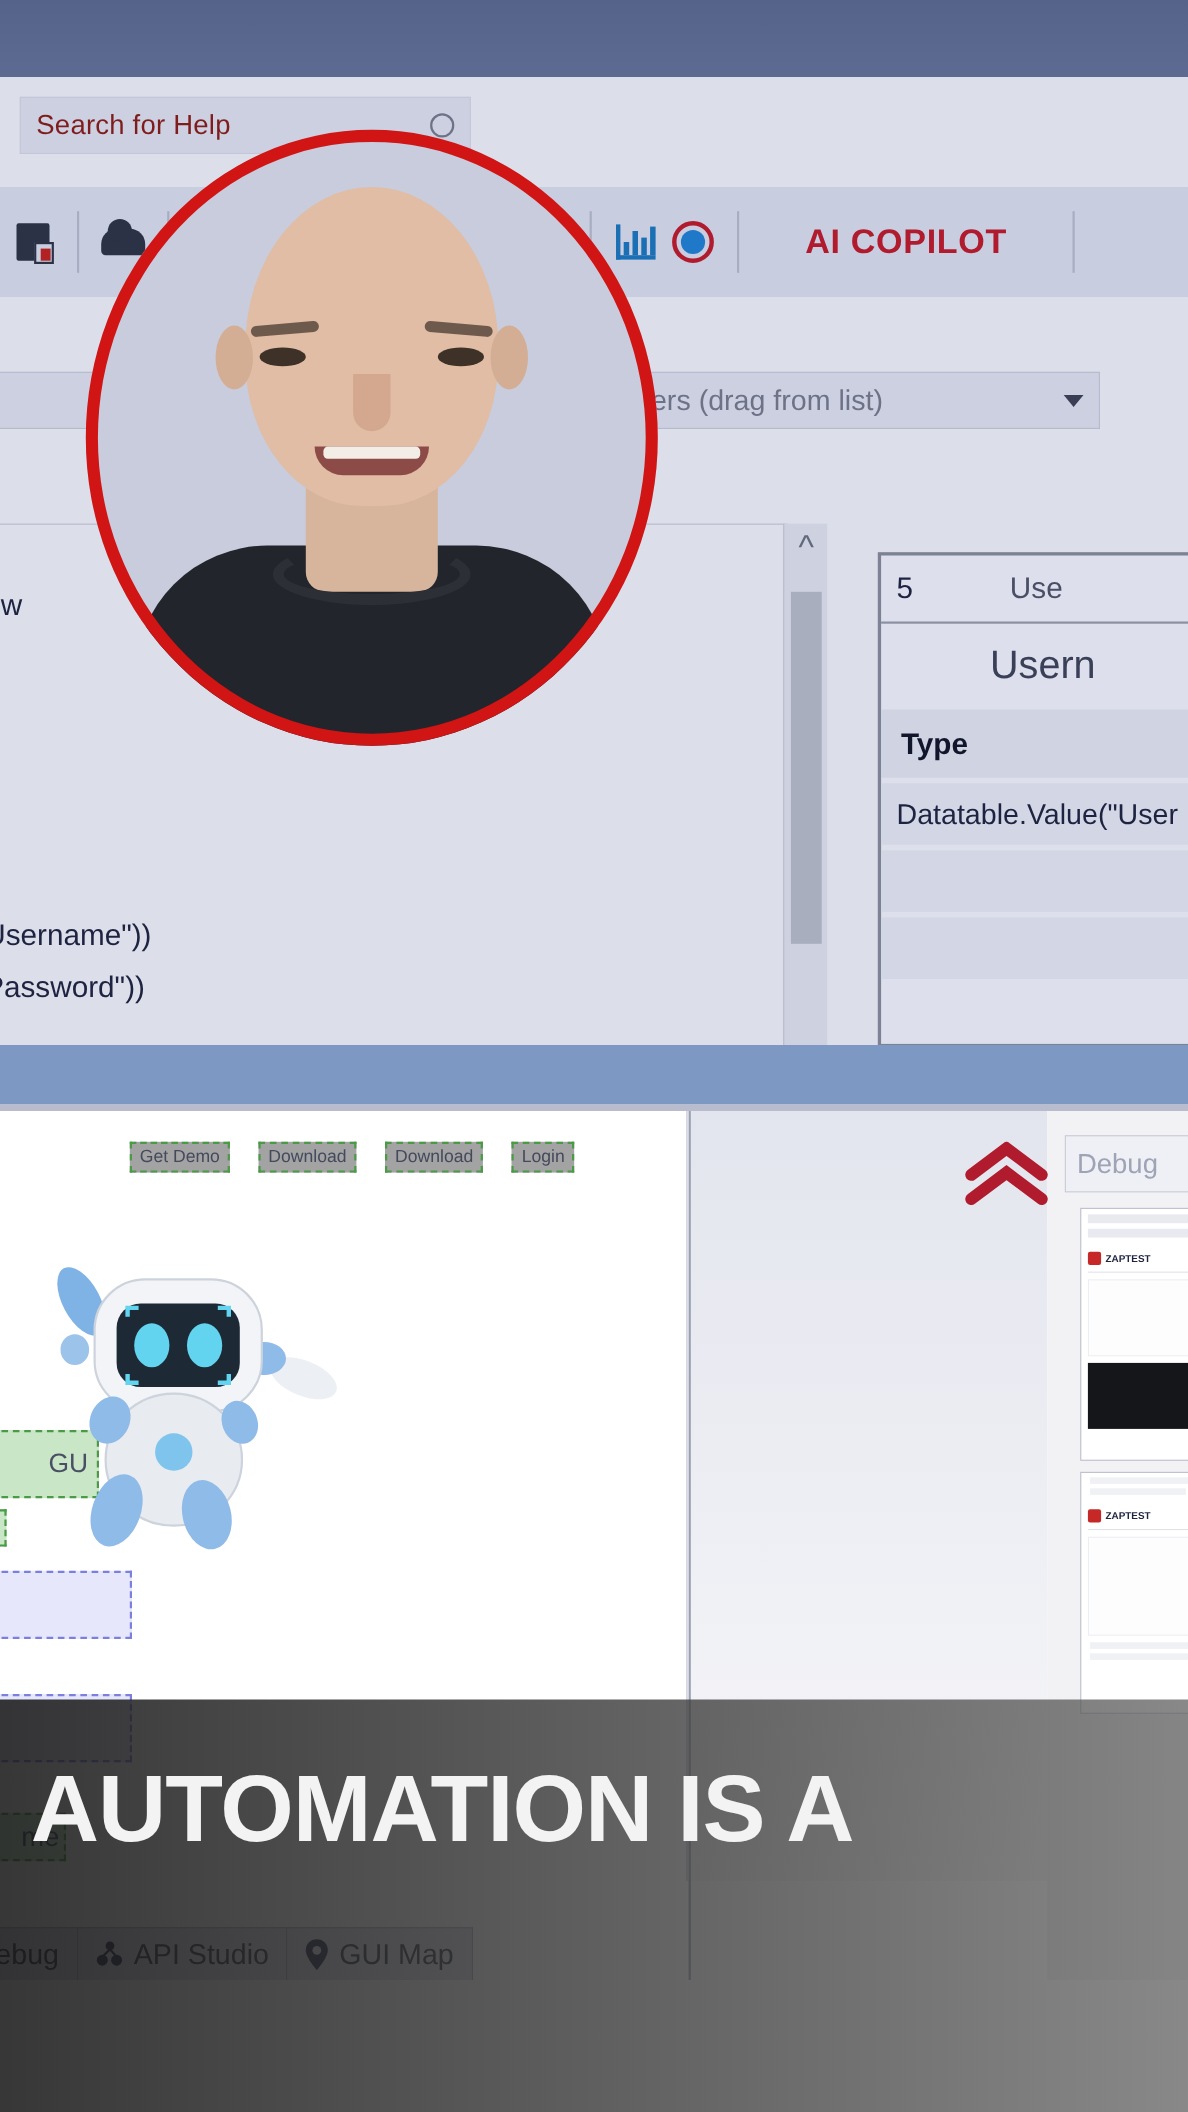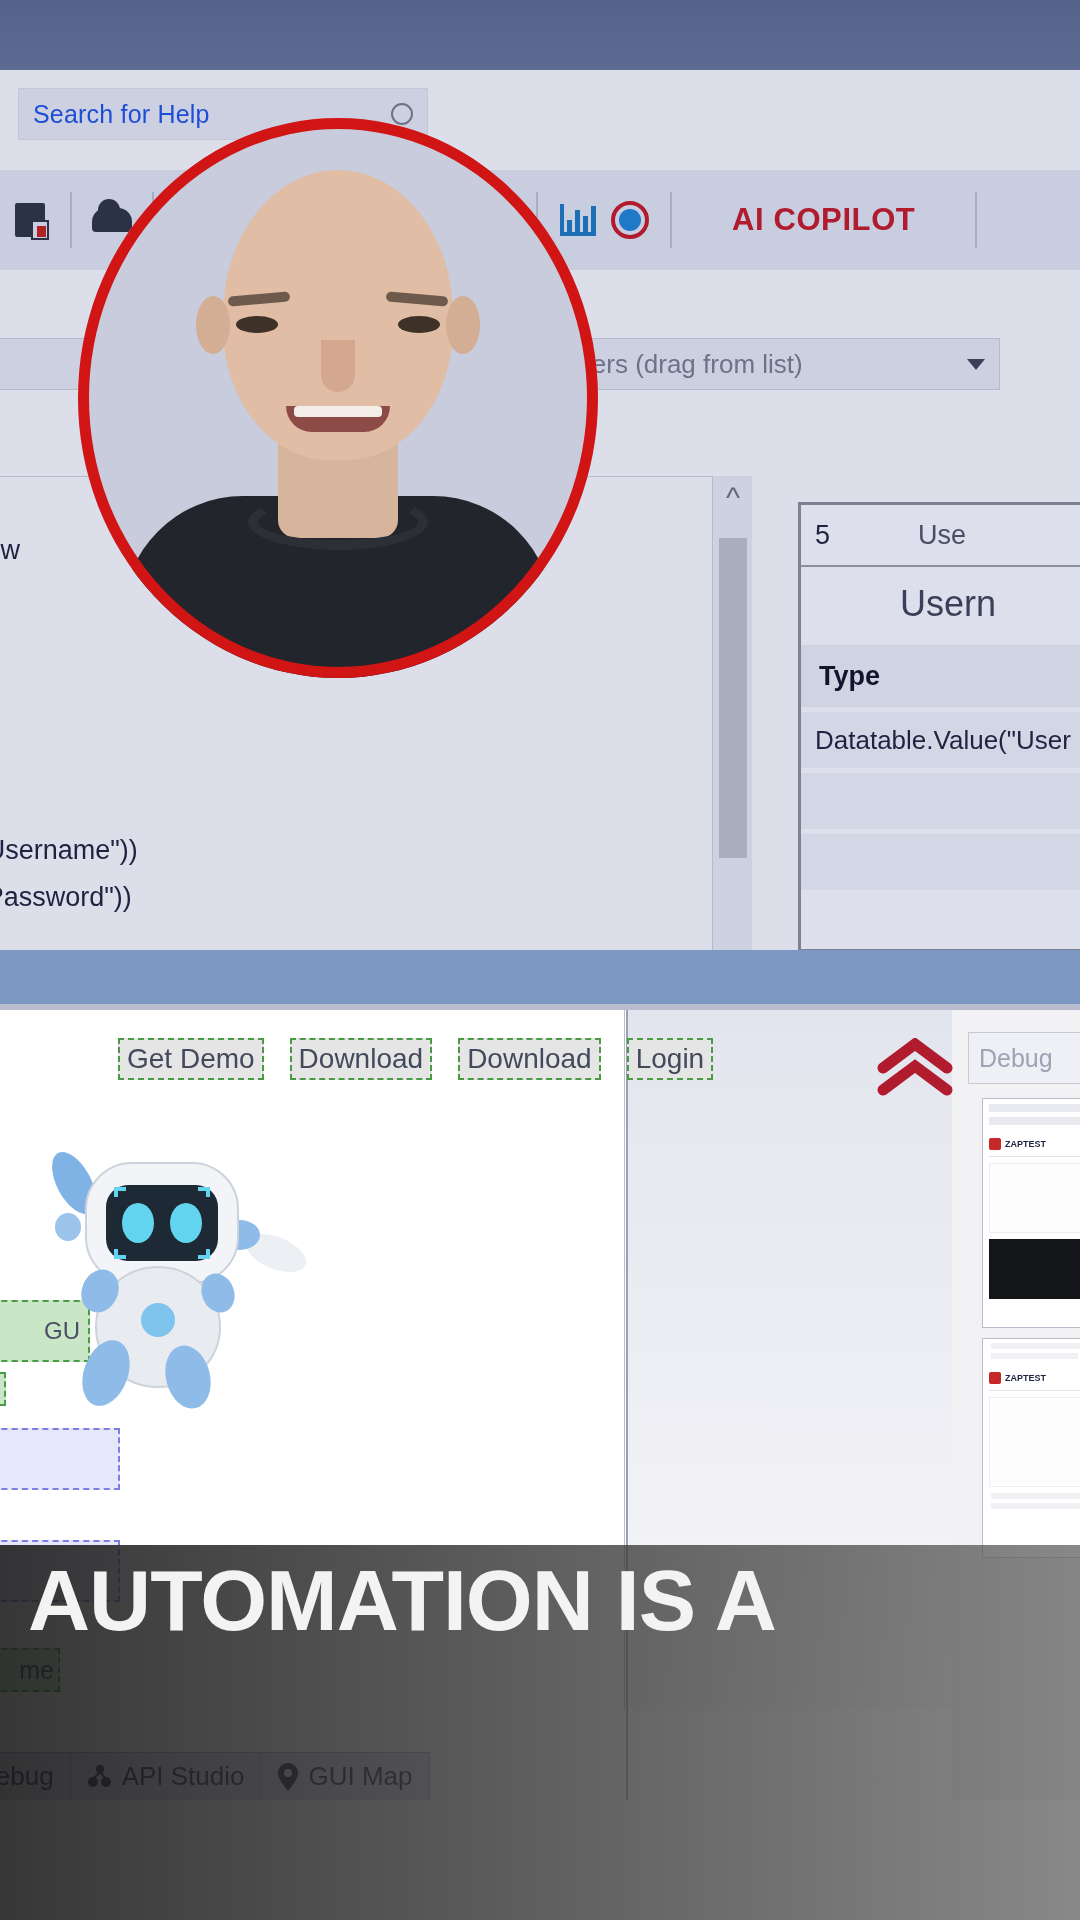--- a/index.html
+++ b/index.html
@@ -26,21 +26,21 @@
     background:#dcdeea;
   }
 
   
   #help-search{
     position:absolute; left:18px; top:18px; width:410px; height:52px;
     background:#ccd0e0; border:1px solid #c2c6d8;
     display:flex; align-items:center; padding:0 14px;
   }
   #help-search .ph{
-    font-size:25px; color:#1d4ed8; letter-spacing:.2px; flex:1;
+    font-size:25px; color:#7f1d1d; letter-spacing:.2px; flex:1;
   }
   #help-search .mag{
     width:22px;height:22px;border:2.5px solid #6d7287;border-radius:50%;
     position:relative;
   }
 
   
   #toolbar{
     position:absolute; left:0; top:100px; width:1080px; height:100px;
     background:#c9cde0;
@@ -160,22 +160,22 @@
   #lower-right{
     position:absolute;left:952px;top:0;width:128px;height:790px;
     background:#f2f2f5;
   }
 
   
   #nav-links{
     position:absolute;left:118px;top:28px;display:flex;gap:26px;align-items:center;
   }
   .nav-link{
-    background:#e5e5e5;border:2px dashed #4a9a46;padding:3px 7px;
-    font-size:28px;color:#44495c;white-space:nowrap;
+    background:#a3a3a3;border:2px dashed #4a9a46;padding:3px 7px;
+    font-size:16px;color:#44495c;white-space:nowrap;
   }
 
   
   #robot{ position:absolute;left:28px;top:105px;width:300px;height:300px; }
 
   
   #green-tag{
     position:absolute;left:-40px;top:290px;width:130px;height:62px;
     background:#c9e7c6;border:2px dashed #4a9a46;
     display:flex;align-items:center;justify-content:flex-end;padding-right:8px;
@@ -253,21 +253,21 @@
   }
   .tab .ico{display:flex;align-items:center;}
   #tab-debug{ margin-left:-40px; }
 
   
   #overlay{
     position:absolute;left:0;top:1545px;width:1080px;height:375px;
     background:linear-gradient(90deg,rgba(25,25,25,.87) 0%,rgba(60,60,60,.80) 55%,rgba(95,95,95,.74) 100%);
   }
   #caption{
-    position:absolute;left:28px;top:1559px;width:1030px;
+    position:absolute;left:28px;top:1604px;width:1030px;
     color:#f3f3f3;font-weight:bold;font-size:86px;line-height:.96;
     letter-spacing:-1px;
   }
   #caption .l2{ display:block; }
 
   
   #portrait{
     position:absolute;left:78px;top:118px;width:520px;height:560px;
     overflow:hidden;border-radius:50%;
   }

